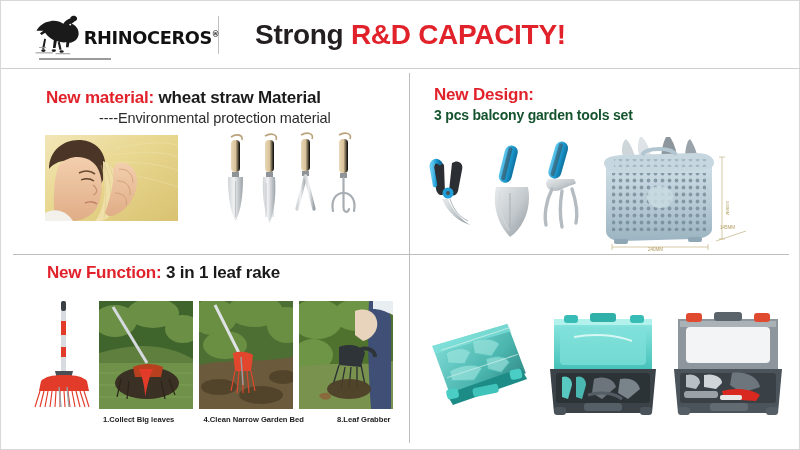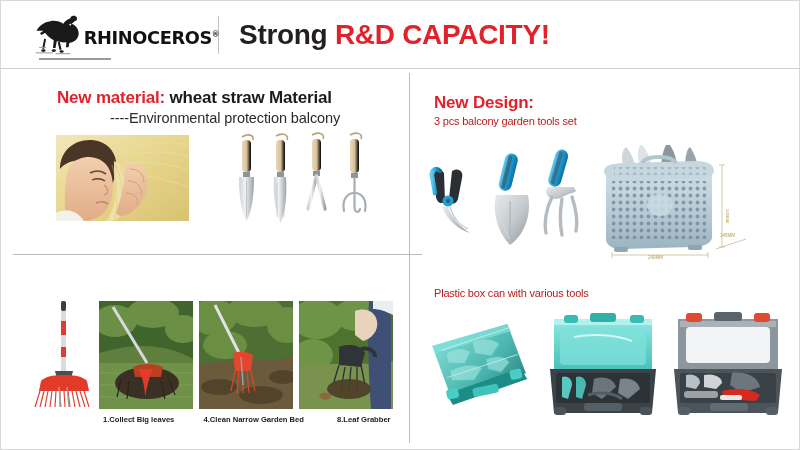--- a/index.html
+++ b/index.html
@@ -35,56 +35,56 @@
   }
   .logo-reg { font-size: 8px; vertical-align: super; font-weight: bold; }
   .logo-underline {
     position: absolute; left: 38px; top: 57px;
     width: 72px; height: 2px; background: #9a9a9a;
   }
   .head-sep {
     width: 1px; height: 38px; background: #c0c0c0; margin-left: 20px;
   }
   .head-title {
-    margin-left: 20px;
+    margin-left: 36px;
     font-size: 28px; font-weight: bold; color: #231f20;
     letter-spacing: -0.3px; white-space: nowrap;
   }
   .head-title .accent { color: #e1222b; }
 
   
   .vdiv {
     position: absolute; left: 408px; top: 72px;
     width: 1px; height: 370px; background: #bdbdbd;
   }
   .hdiv {
     position: absolute; left: 12px; top: 253px;
     width: 776px; height: 1px; background: #bdbdbd;
   }
 
   .quad { position: absolute; }
-  .q-tl { left: 0;    top: 72px;  width: 408px; height: 181px; margin-left: 11px; }
-  .q-tr { left: 409px;top: 80px;  width: 391px; height: 181px; }
+  .q-tl { left: 0;    top: 72px;  width: 408px; height: 181px; }
+  .q-tr { left: 409px;top: 72px;  width: 391px; height: 181px; }
   .q-bl { left: 0;    top: 254px; width: 408px; height: 196px; }
   .q-br { left: 409px;top: 254px; width: 391px; height: 196px; }
 
   .head-red {
     color: #e1222b; font-weight: bold;
   }
   .head-blk { color: #1a1a1a; font-weight: bold; }
 
   .t-line1 {
     font-size: 17px; white-space: nowrap; letter-spacing: -0.2px;
   }
   .t-line2 {
     font-size: 14.5px; color: #2b2b2b; white-space: nowrap;
     letter-spacing: -0.1px;
   }
   .t-sub {
-    font-size: 11px; font-weight: normal; color: #b91c1c;
+    font-size: 14px; font-weight: bold; color: #14532d;
     white-space: nowrap; letter-spacing: -0.2px;
   }
 
   .cap-row {
     position: absolute; left: 96px; top: 414px;
     width: 300px; display: flex;
     font-size: 7.6px; font-weight: bold; color: #1a1a1a; gap: 27px;
   }
   .cap { text-align: left; white-space: nowrap; }
   .cap.c1 { width: 104px; padding-left: 6px; }
@@ -139,21 +139,21 @@
     <div class="head-sep"></div>
 
     <div class="head-title"><span>Strong </span><span class="accent">R&amp;D CAPACITY!</span></div>
   </div>
 
   <div class="vdiv"></div>
   <div class="hdiv"></div>
 
   <div class="quad q-tl">
     <div class="t-line1" style="position:absolute;left:45px;top:15px;"><span class="head-red">New material:</span><span class="head-blk"> wheat straw Material</span></div>
-    <div class="t-line2" style="position:absolute;left:98px;top:37px;">----Environmental protection balcony</div>
+    <div class="t-line2" style="position:absolute;left:98px;top:37px;">----Environmental protection material</div>
 
     <div class="photo" style="left:44px;top:62px;width:133px;height:86px;">
       <svg viewBox="0 0 133 86" width="133" height="86">
         <defs>
           <linearGradient id="fieldg" x1="0" y1="0" x2="1" y2="1">
             <stop offset="0%" stop-color="#f2e6b8"></stop>
             <stop offset="45%" stop-color="#e8d78f"></stop>
             <stop offset="100%" stop-color="#d9c271"></stop>
           </linearGradient>
           <linearGradient id="skin" x1="0" y1="0" x2="0" y2="1">
@@ -355,20 +355,21 @@
           <path d="M120 106 L150 96"></path>
         </g>
         <text class="dim" x="130" y="66" fill="#b09a5a" font-size="4.5" transform="rotate(90 130 66)">240MM</text>
         <text x="52" y="116" fill="#b09a5a" font-size="4.5">240MM</text>
         <text x="124" y="94" fill="#b09a5a" font-size="4.5">145MM</text>
       </svg>
     </div>
   </div>
 
   <div class="quad q-bl">
+    <div class="t-line1" style="position:absolute;left:46px;top:8px;"><span class="head-red">New Function:</span><span class="head-blk"> 3 in 1 leaf rake</span></div>
 
     <div class="photo" style="left:30px;top:44px;width:66px;height:112px;">
       <svg viewBox="0 0 66 112" width="66" height="112">
         <rect width="66" height="112" fill="#fff"></rect>
 
         <rect x="30" y="2" width="5" height="72" rx="2" fill="#d8dce0"></rect>
         <rect x="30" y="2" width="5" height="10" rx="2" fill="#3a3f44"></rect>
         <rect x="30" y="22" width="5" height="14" fill="#e23b2a"></rect>
         <rect x="30" y="48" width="5" height="10" fill="#e23b2a"></rect>
 
@@ -482,21 +483,20 @@
     </div>
 
     <div class="cap-row" style="position:absolute;left:96px;top:160px;">
       <span class="cap c1">1.Collect Big leaves</span>
       <span class="cap c2">4.Clean Narrow Garden Bed</span>
       <span class="cap c3">8.Leaf Grabber</span>
     </div>
   </div>
 
   <div class="quad q-br">
-    <div class="t-sub" style="position:absolute;left:24px;top:32px;">Plastic box can with various tools</div>
 
     <div class="photo" style="left:10px;top:58px;width:116px;height:106px;">
       <svg viewBox="0 0 116 106" width="116" height="106">
         <defs>
           <linearGradient id="tealA" x1="0" y1="0" x2="1" y2="1">
             <stop offset="0%" stop-color="#6fd9d2" stop-opacity="0.85"></stop>
             <stop offset="60%" stop-color="#2aa79f" stop-opacity="0.85"></stop>
             <stop offset="100%" stop-color="#15716d" stop-opacity="0.9"></stop>
           </linearGradient>
         </defs>

